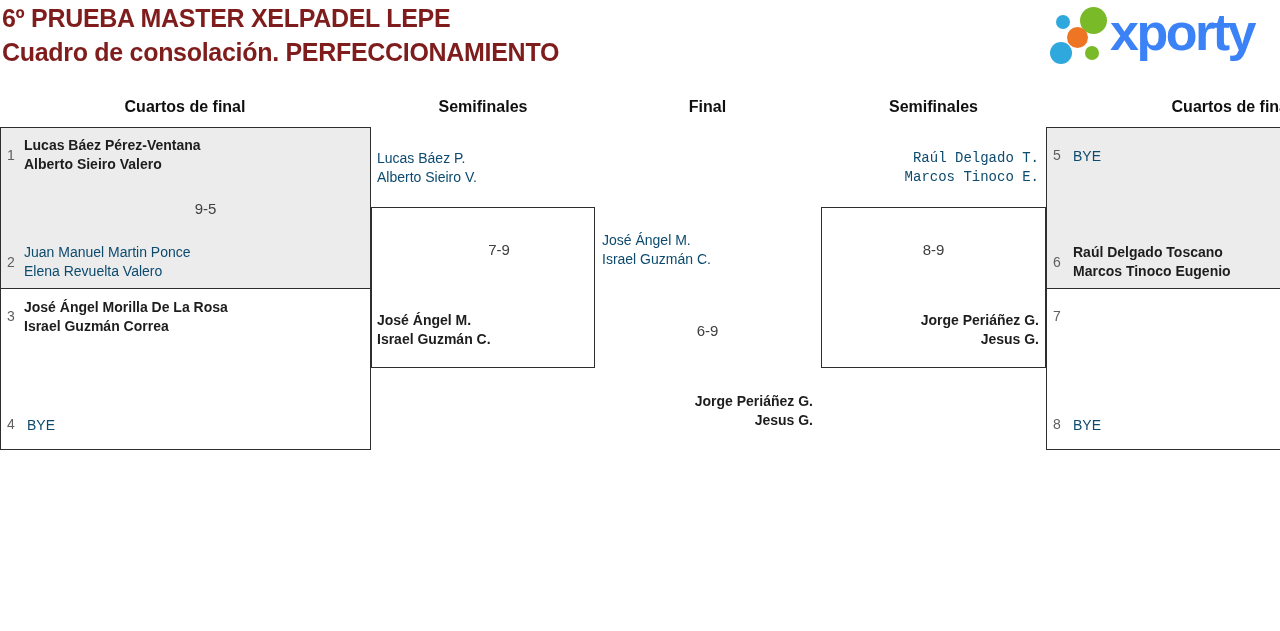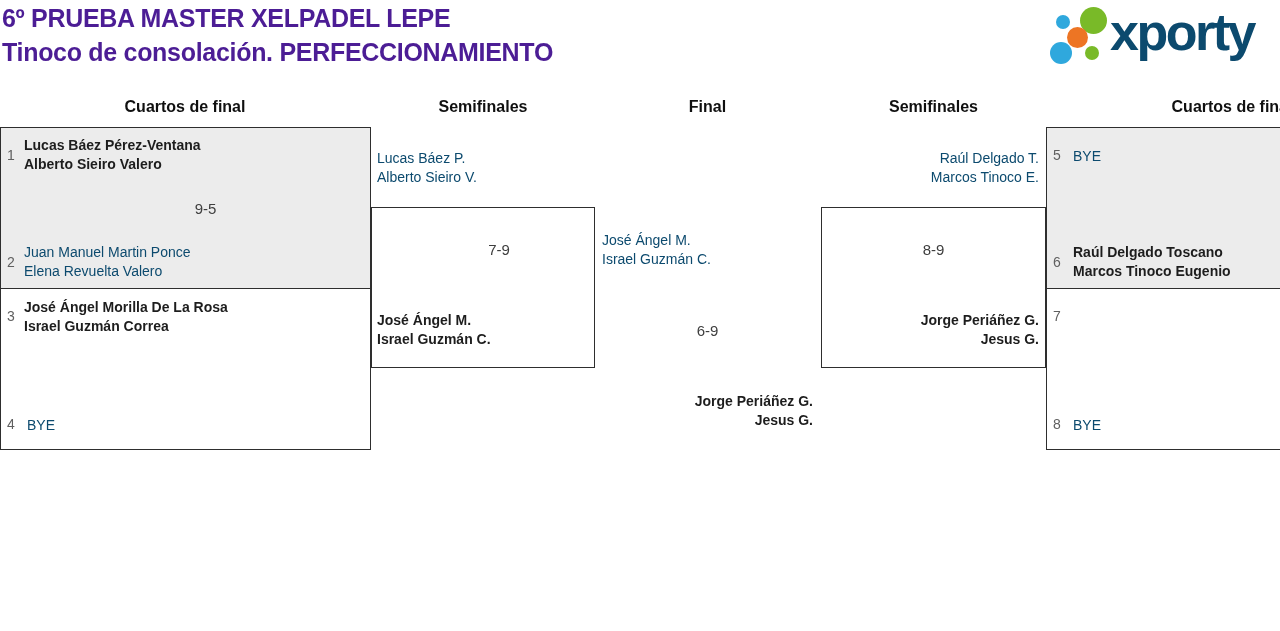--- a/index.html
+++ b/index.html
@@ -12,41 +12,41 @@
     font-family: "Liberation Sans", sans-serif;
     color: #1c1c1c;
   }
   
   .title-line {
     position: absolute;
     left: 2px;
     font-size: 25px;
     font-weight: bold;
     letter-spacing: -0.3px;
-    color: #4c1d95;
+    color: #7f1d1d;
     white-space: nowrap;
   }
   .title-1 { top: 4px; }
   .title-2 { top: 38px; }
 
   .logo { position: absolute; left: 1046px; top: 0; width: 234px; height: 70px; }
   .dot { position: absolute; border-radius: 50%; }
   .dot-blue-sm   { left: 10px; top: 15px; width: 14px; height: 14px; background: #2fa8dd; }
   .dot-green-lg  { left: 34px; top: 7px;  width: 27px; height: 27px; background: #79ba28; }
   .dot-orange    { left: 21px; top: 27px; width: 21px; height: 21px; background: #ed7524; }
   .dot-blue-md   { left: 4px;  top: 42px; width: 22px; height: 22px; background: #2fa8dd; }
   .dot-green-sm  { left: 39px; top: 46px; width: 14px; height: 14px; background: #79ba28; }
   .logo-word {
     position: absolute;
     left: 64px; top: 6px;
     font-size: 52px;
     line-height: 52px;
     font-weight: bold;
     letter-spacing: -2.5px;
-    color: #0c4a6e;
+    color: #3b82f6;
   }
 
   
   .round-header {
     position: absolute;
     top: 98px;
     font-size: 16px;
     font-weight: bold;
     color: #101010;
     text-align: center;
@@ -85,21 +85,21 @@
     text-align: center;
     white-space: nowrap;
   }
 </style>
 </head>
 <body>
 
 <div class="page">
 
   <div class="title-line title-1">6º PRUEBA MASTER XELPADEL LEPE</div>
-  <div class="title-line title-2">Tinoco de consolación. PERFECCIONAMIENTO</div>
+  <div class="title-line title-2">Cuadro de consolación. PERFECCIONAMIENTO</div>
 
   <div class="logo">
     <span class="dot dot-blue-sm"></span>
     <span class="dot dot-green-lg"></span>
     <span class="dot dot-orange"></span>
     <span class="dot dot-blue-md"></span>
     <span class="dot dot-green-sm"></span>
     <span class="logo-word">xporty</span>
   </div>
 
@@ -151,21 +151,21 @@
   <div class="team" style="left:602px; top:231px;">
     <div>José Ángel M.</div>
     <div>Israel Guzmán C.</div>
   </div>
   <div class="score" style="left:595px; top:322px; width:225px;text-align:center;">6-9</div>
   <div class="team winner align-right" style="left:595px; top:392px; width:218px;">
     <div>Jorge Periáñez G.</div>
     <div>Jesus G.</div>
   </div>
 
-  <div class="team align-right" style="left:821px; top:149px; width:218px;">
+  <div class="team align-right" style="left:821px; top:149px; width:218px;font-family:Liberation Mono, monospace;">
     <div>Raúl Delgado T.</div>
     <div>Marcos Tinoco E.</div>
   </div>
   <div class="score" style="left:821px; top:241px; width:225px;">8-9</div>
   <div class="team winner align-right" style="left:821px; top:311px; width:218px;">
     <div>Jorge Periáñez G.</div>
     <div>Jesus G.</div>
   </div>
 
   <div class="seed" style="left:1053px; top:147px;">5</div>

